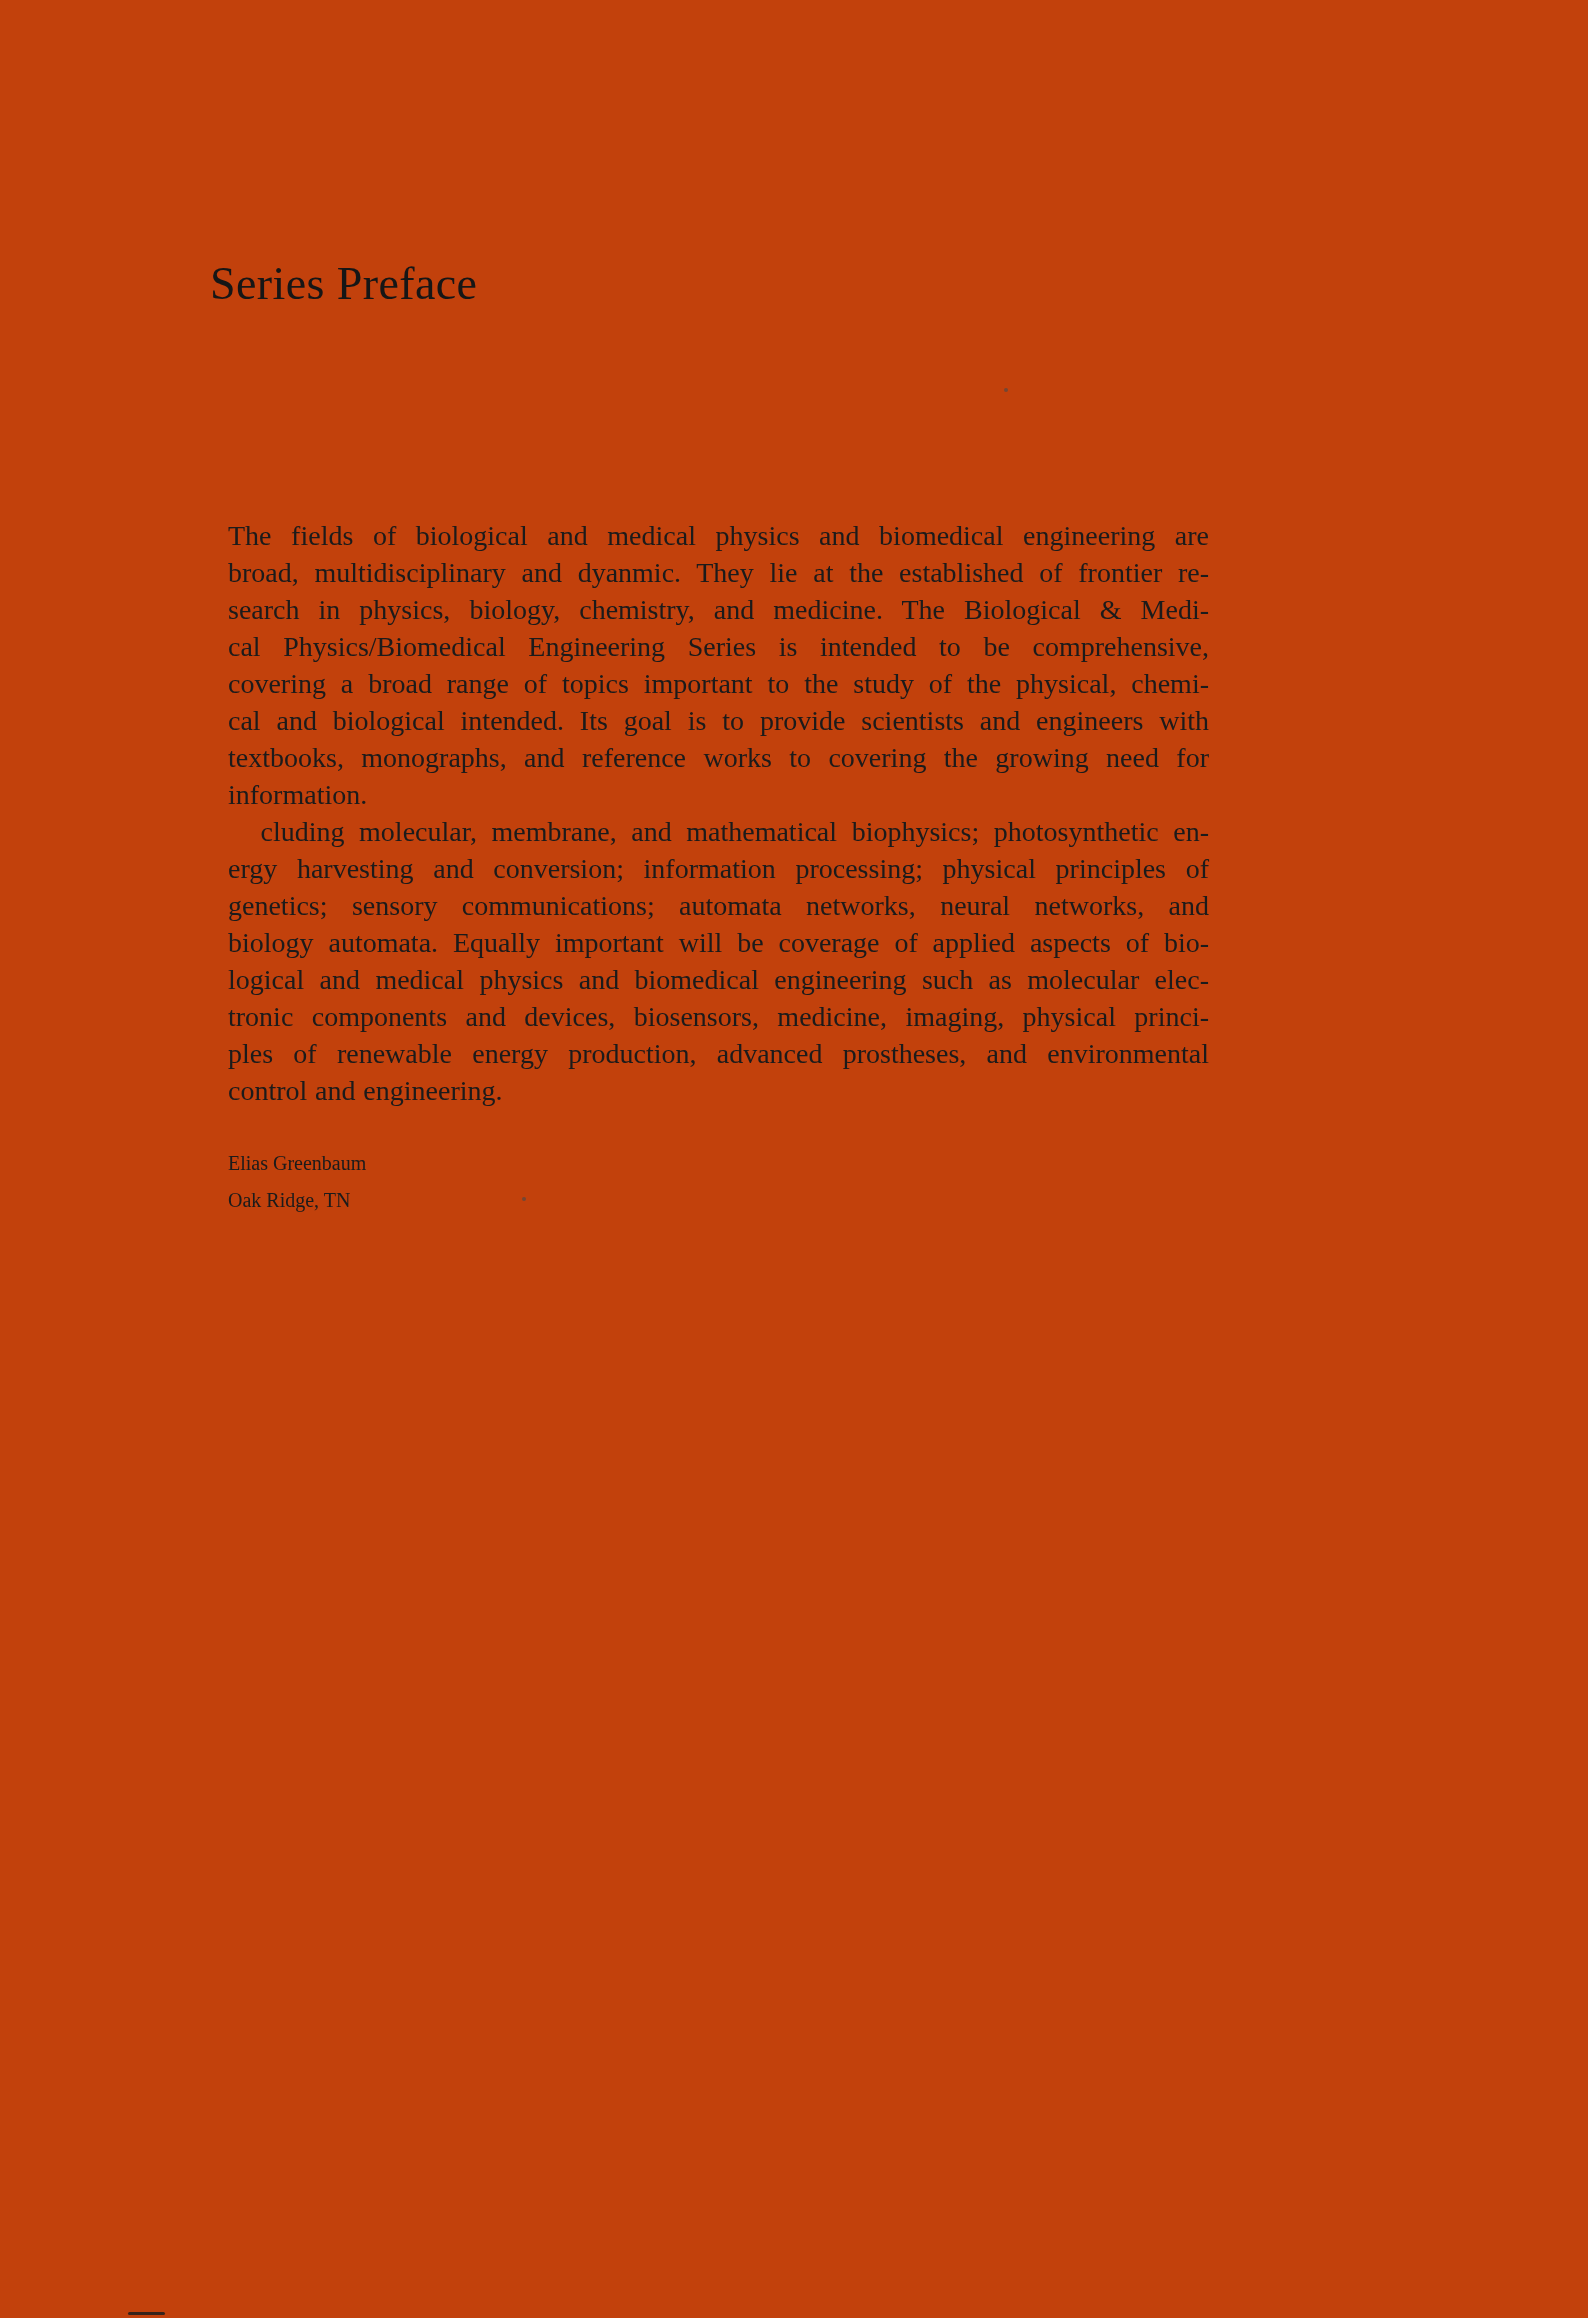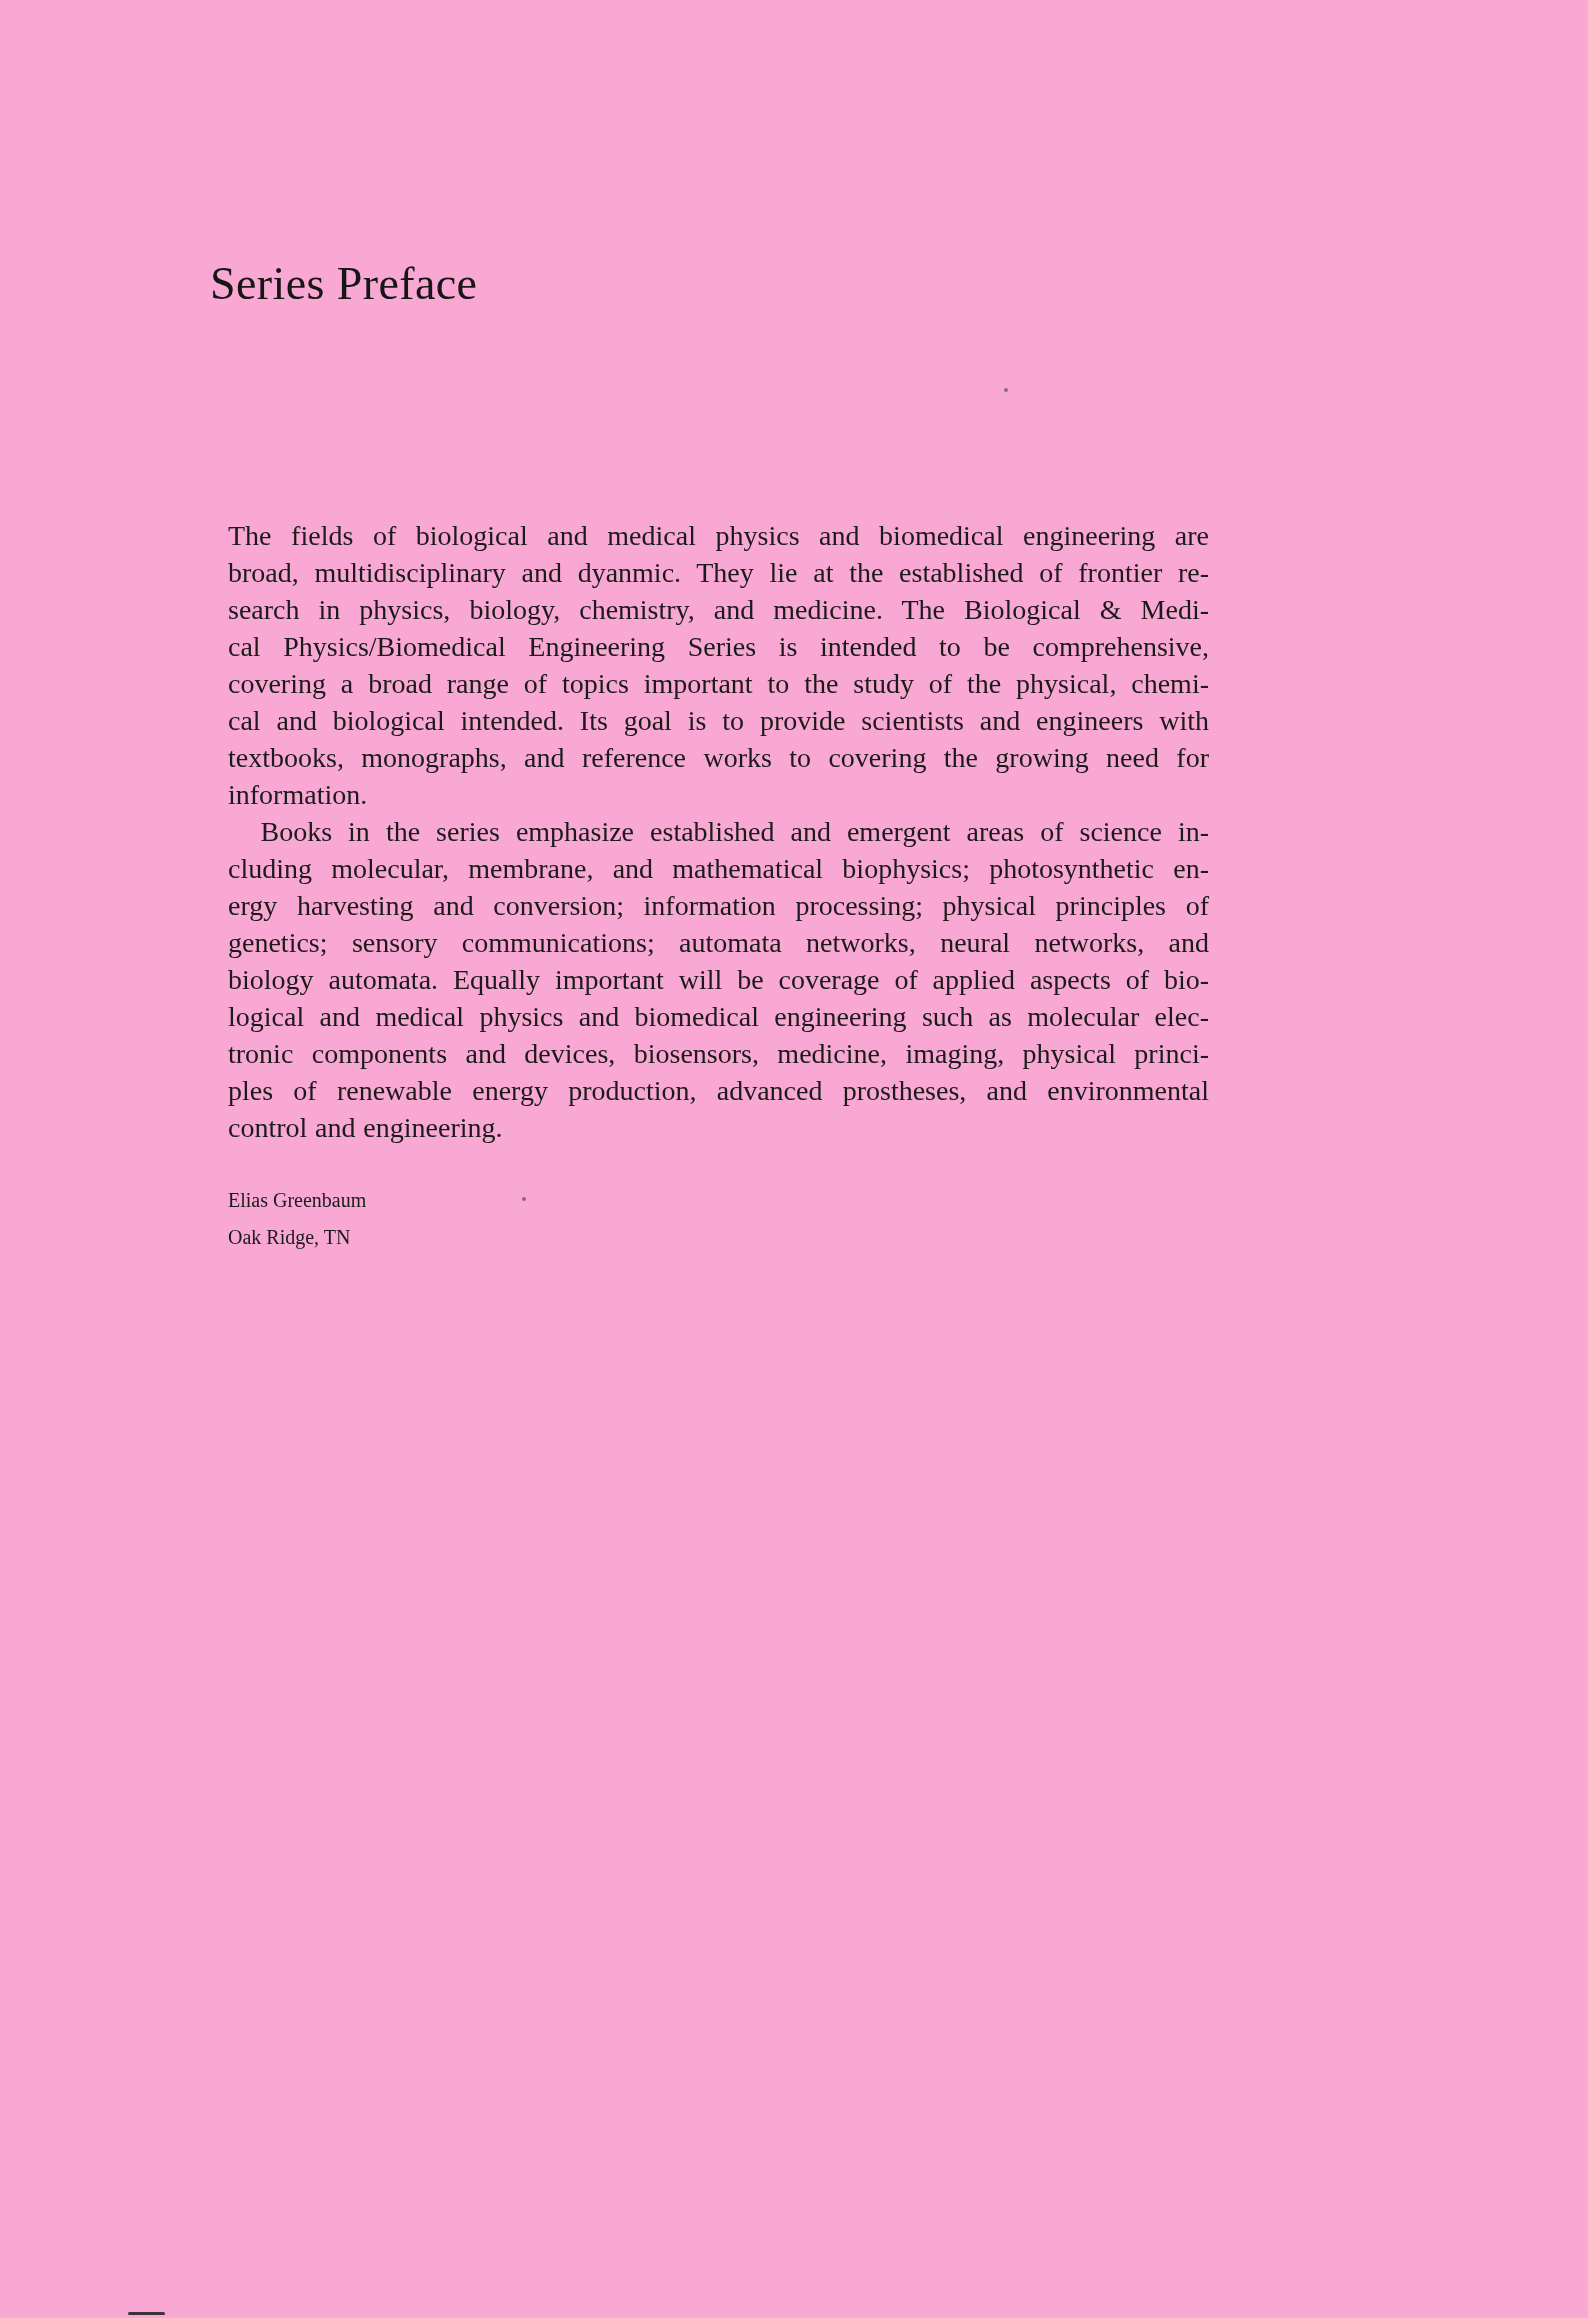--- a/index.html
+++ b/index.html
@@ -5,21 +5,21 @@
   html, body {
     margin: 0;
     padding: 0;
     background: #e8e8e8;
   }
   .page {
     position: relative;
     width: 1588px;
     height: 2319px;
     margin: 0 auto;
-    background: #f9a8d4;
+    background: #c2410c;
     overflow: hidden;
     font-family: "Liberation Serif", "DejaVu Serif", serif;
     color: #1b1b1b;
   }
   .title {
     position: absolute;
     left: 210px;
     top: 226px;
     font-size: 46px;
     font-weight: 400;
@@ -100,21 +100,20 @@
         <div class="line">broad, multidisciplinary and dyanmic. They lie at the established of frontier re-</div>
         <div class="line">search in physics, biology, chemistry, and medicine. The Biological &amp; Medi-</div>
         <div class="line">cal Physics/Biomedical Engineering Series is intended to be comprehensive,</div>
         <div class="line">covering a broad range of topics important to the study of the physical, chemi-</div>
         <div class="line">cal and biological intended. Its goal is to provide scientists and engineers with</div>
         <div class="line">textbooks, monographs, and reference works to covering the growing need for</div>
         <div class="line last">information.</div>
       </div>
 
     <div class="para indent-first">
-        <div class="line">Books in the series emphasize established and emergent areas of science in-</div>
         <div class="line">cluding molecular, membrane, and mathematical biophysics; photosynthetic en-</div>
         <div class="line">ergy harvesting and conversion; information processing; physical principles of</div>
         <div class="line">genetics; sensory communications; automata networks, neural networks, and</div>
         <div class="line">biology automata. Equally important will be coverage of applied aspects of bio-</div>
         <div class="line">logical and medical physics and biomedical engineering such as molecular elec-</div>
         <div class="line">tronic components and devices, biosensors, medicine, imaging, physical princi-</div>
         <div class="line">ples of renewable energy production, advanced prostheses, and environmental</div>
         <div class="line last">control and engineering.</div>
       </div>
 

